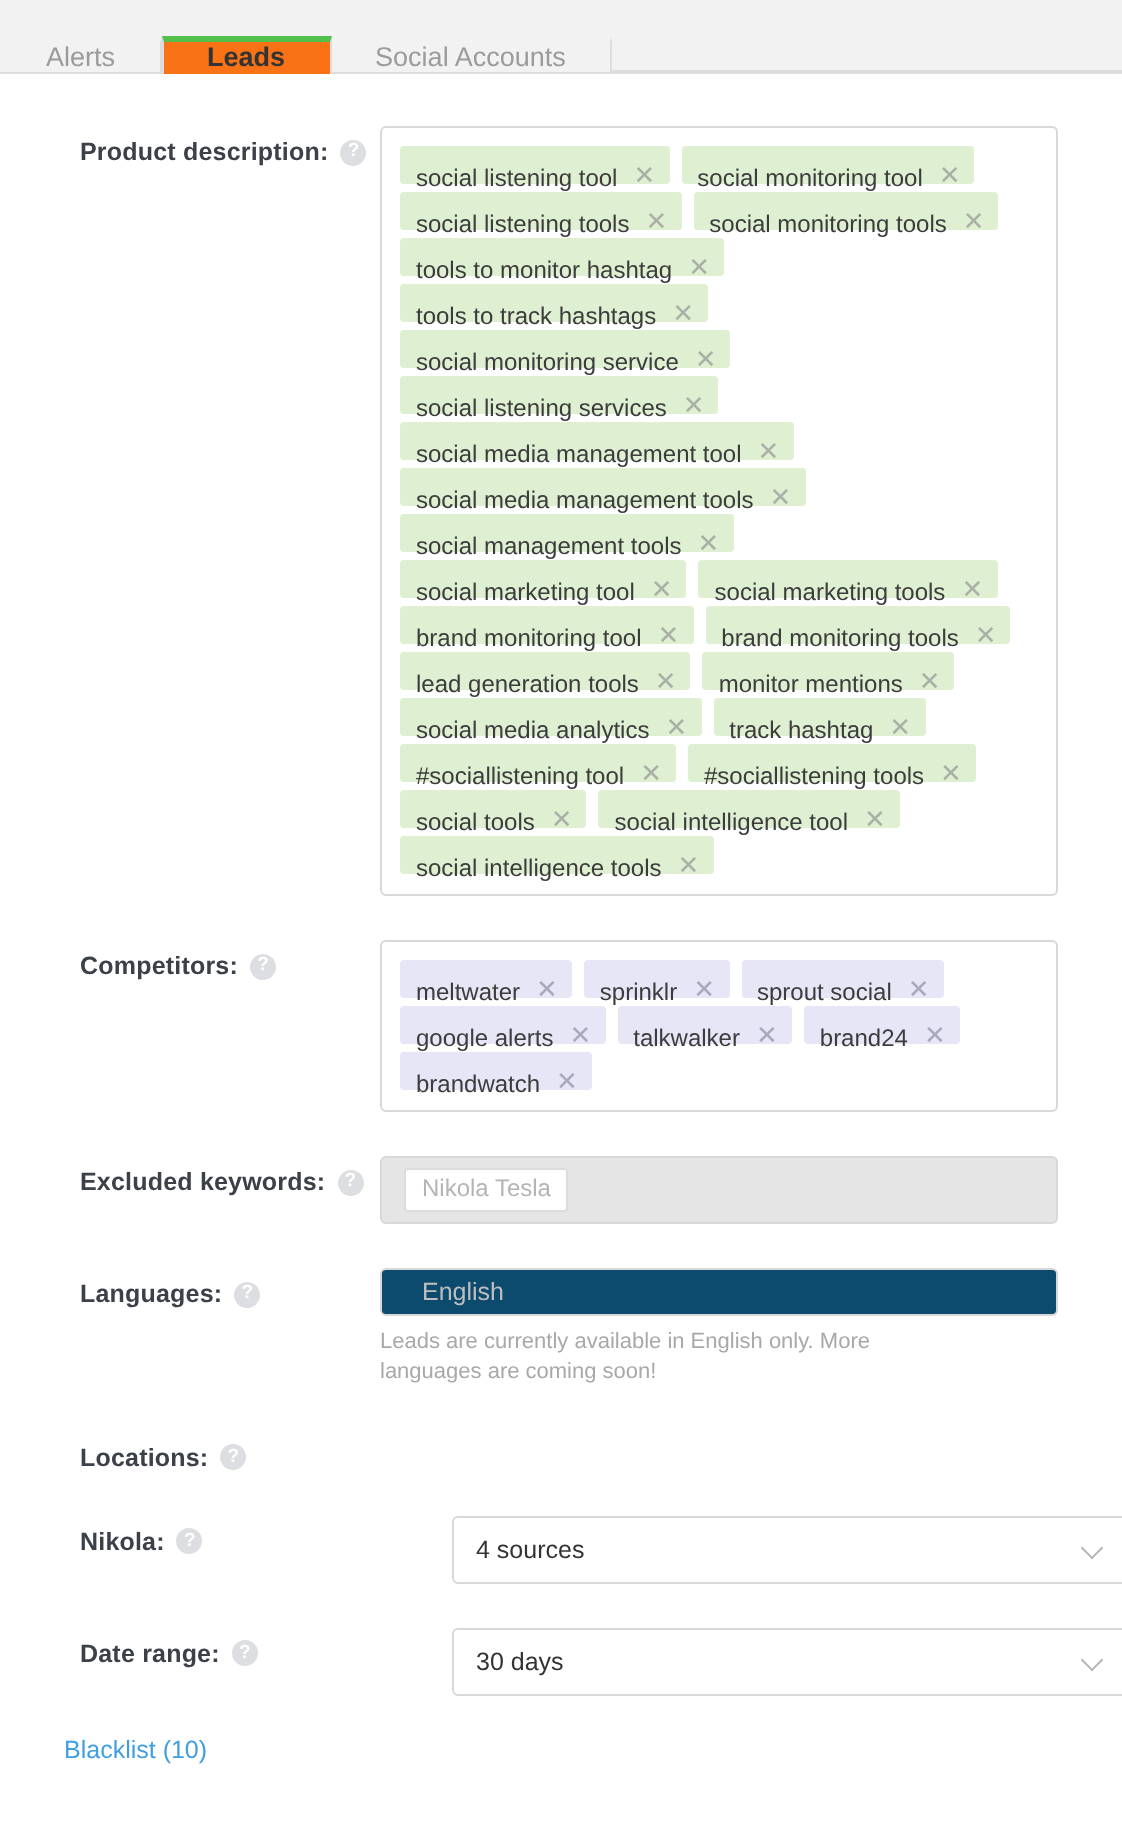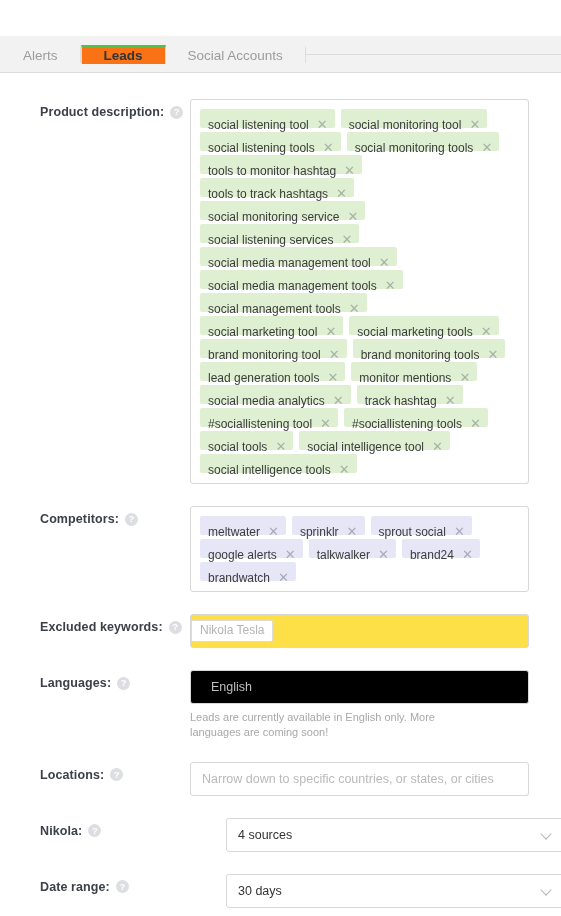--- a/index.html
+++ b/index.html
@@ -11,22 +11,21 @@
     -webkit-font-smoothing: antialiased;
   }
   #app { position: relative; width: 561px; height: 916px; overflow: hidden; background:#fff; }
 
   
   .tabbar {
     display: flex;
     height: 37px;
     background: #f2f2f2;
     border-bottom: 1px solid #dddddd;
-    align-items: center;
-    margin-top: 36px;
+    align-items: flex-end;
   }
   .tab {
     display: flex; align-items: center; justify-content: center;
     padding: 0 22px;
     font-size: 13.5px;
     color: #9b9b9b;
     background: #f2f2f2;
     border-right: 1px solid #dddddd;
     border-top: 3px solid transparent;
     cursor: pointer;
@@ -133,41 +132,41 @@
     outline: none;
   }
   .textinput::placeholder { color: #b9b9b9; }
 
   
   .excl-box {
     width: 100%;
     height: 34px;
     border: 1px solid #d8d8d8;
     border-radius: 3px;
-    background: #fde047;
+    background: #e5e5e5;
     display: flex;
     align-items: center;
-    padding: 0 0;
+    padding: 0 11px;
   }
   .excl-chip {
     border: 1px solid #dcdcdc;
     border-radius: 2px;
     padding: 3px 8px;
     font-size: 12px;
     color: #b4b4b4;
     background: #fff;
     line-height: 1.15;
   }
 
   .lang-box {
     width: 100%;
-    height: 34px;
+    height: 24px;
     border: 1px solid #d8d8d8;
     border-radius: 3px;
-    background: #000000;
+    background: #0c4a6e;
     display: flex;
     align-items: center;
     padding: 0 20px;
     font-size: 12.5px;
     color: #bfbfbf;
   }
   .hint {
     font-size: 11px;
     color: #a8a8a8;
     line-height: 1.35;
@@ -422,23 +421,20 @@
       </div>
     </div>
 
     <div class="gap-sm"></div>
 
     <div class="row">
       <div class="label-col">
         <span class="label-text">Locations:</span>
         <span class="help-icon">?</span>
       </div>
-      <div class="field-col">
-        <input class="textinput" type="text" placeholder="Narrow down to specific countries, or states, or cities" style="">
-      </div>
     </div>
 
     <div class="gap-sm"></div>
 
     <div class="row">
       <div class="label-col">
         <span class="label-text">Nikola:</span>
         <span class="help-icon">?</span>
       </div>
       <div class="field-col">

